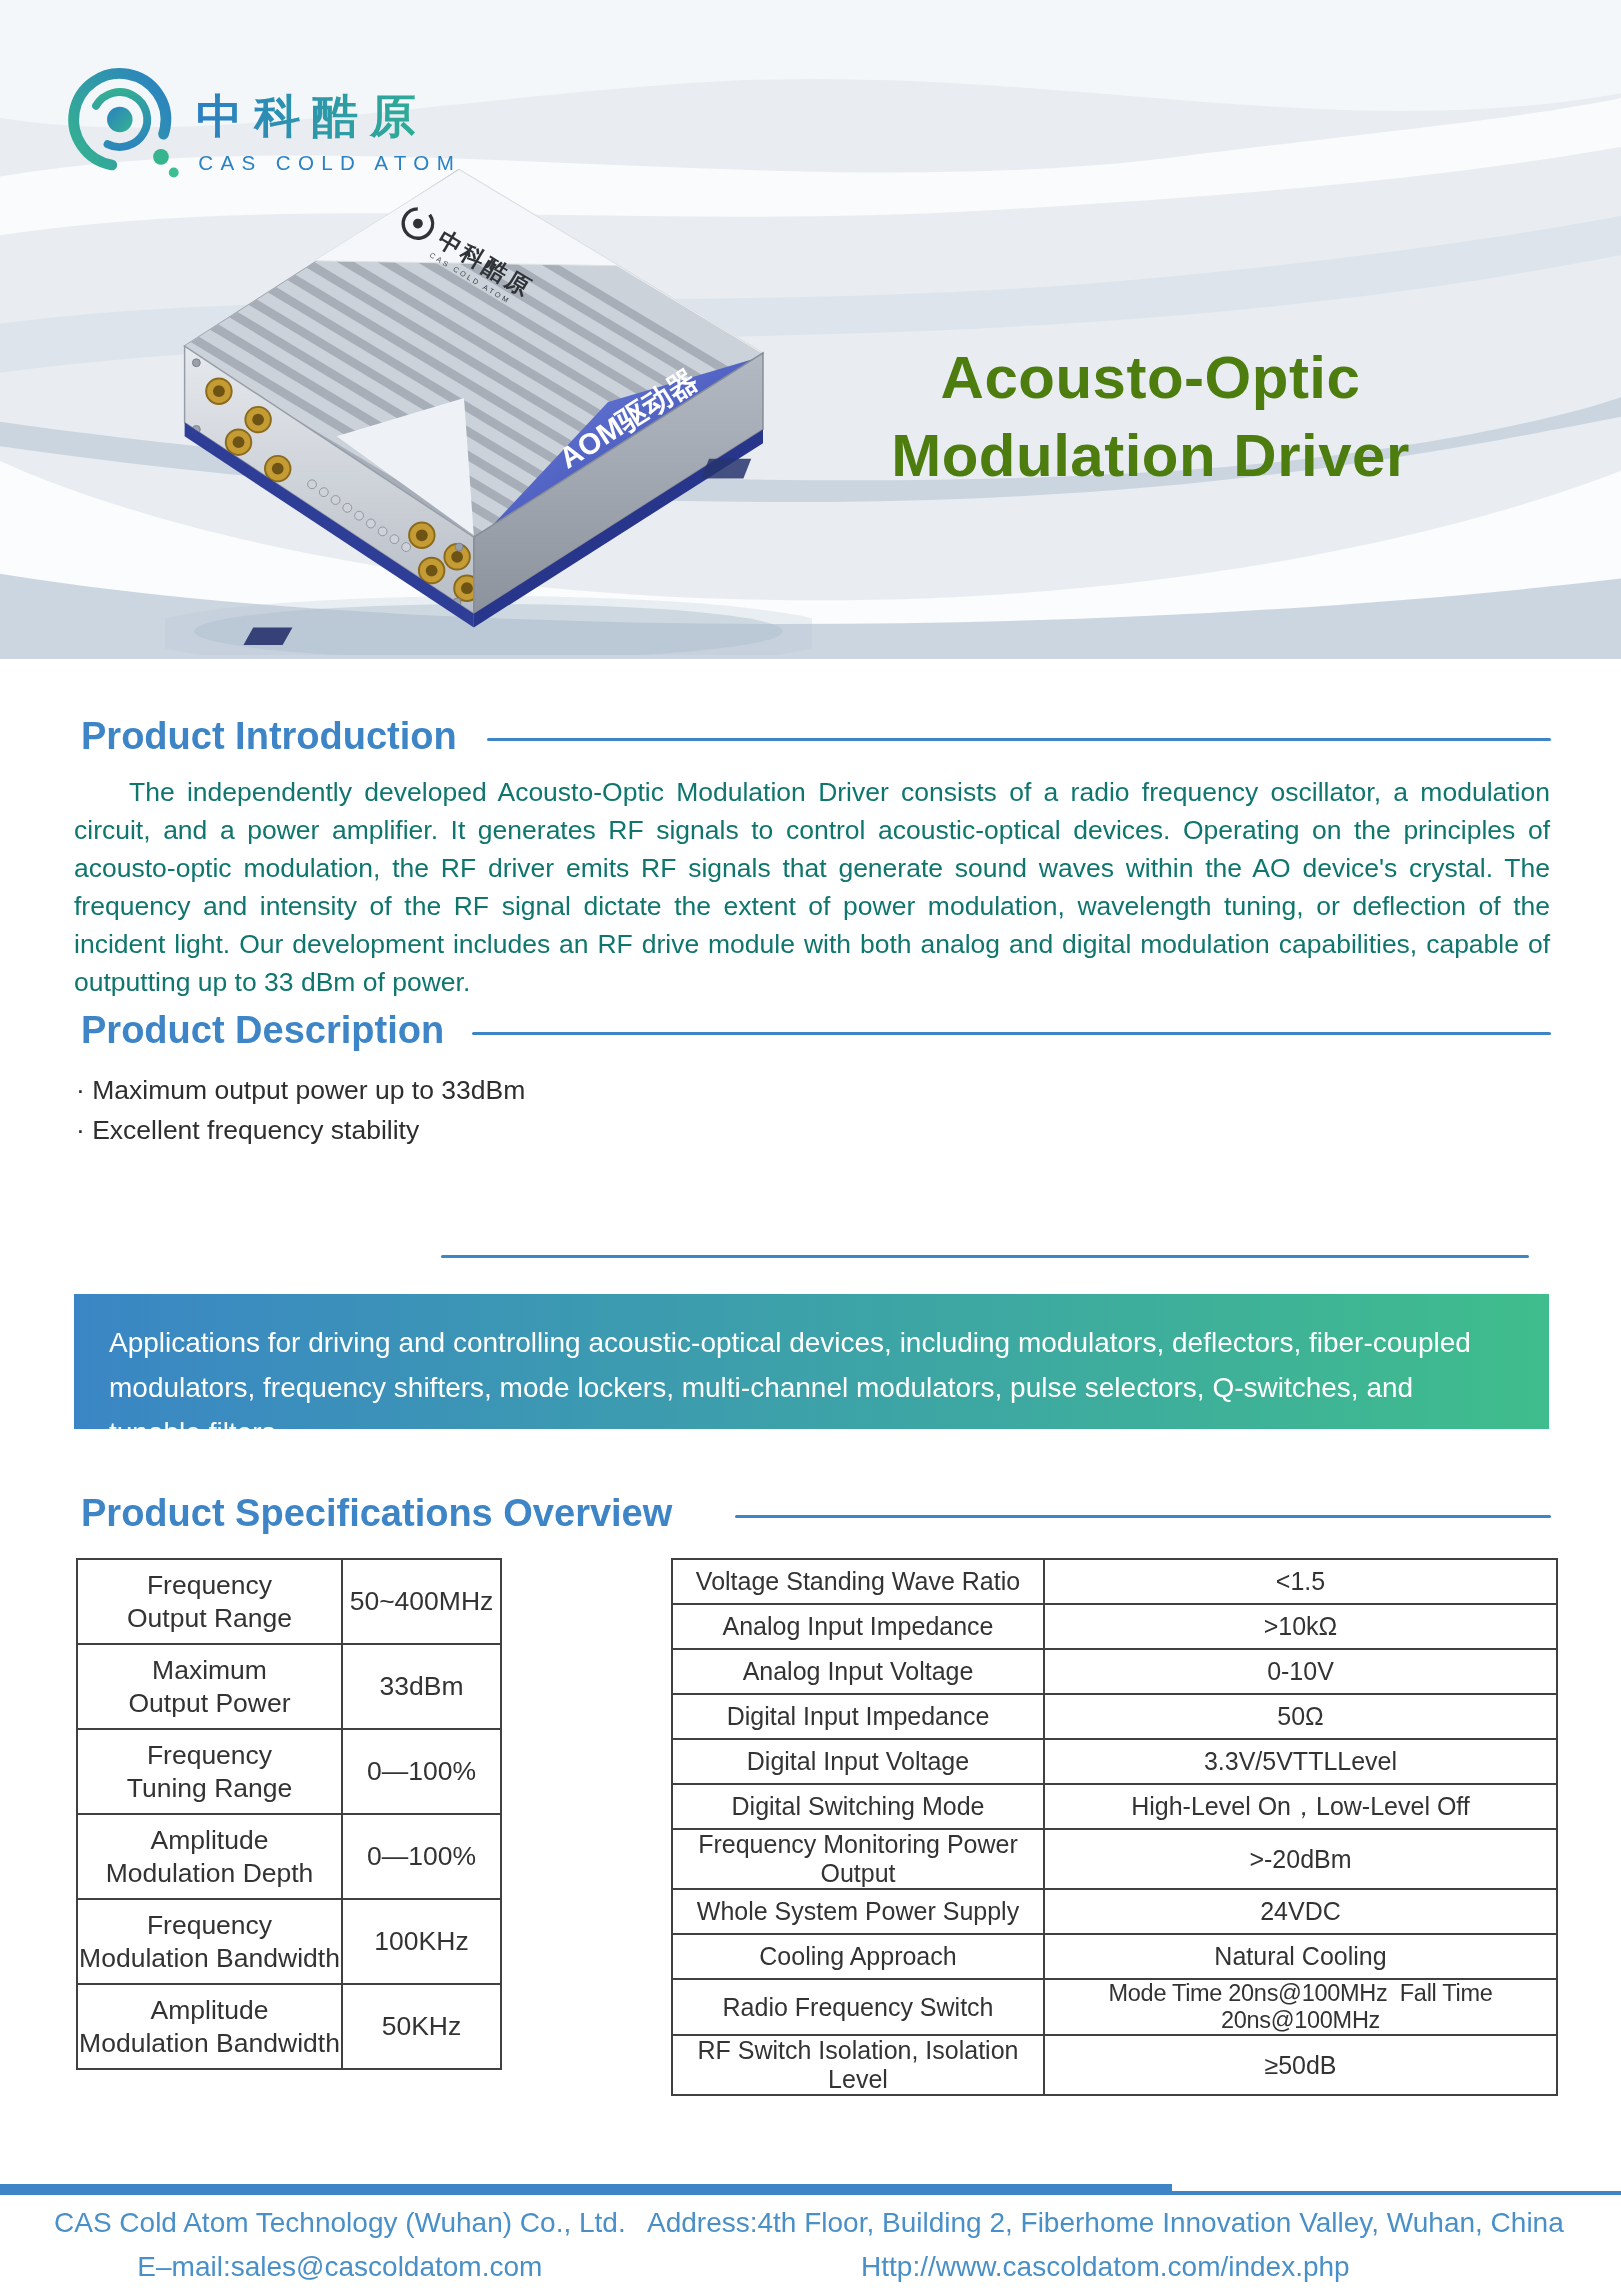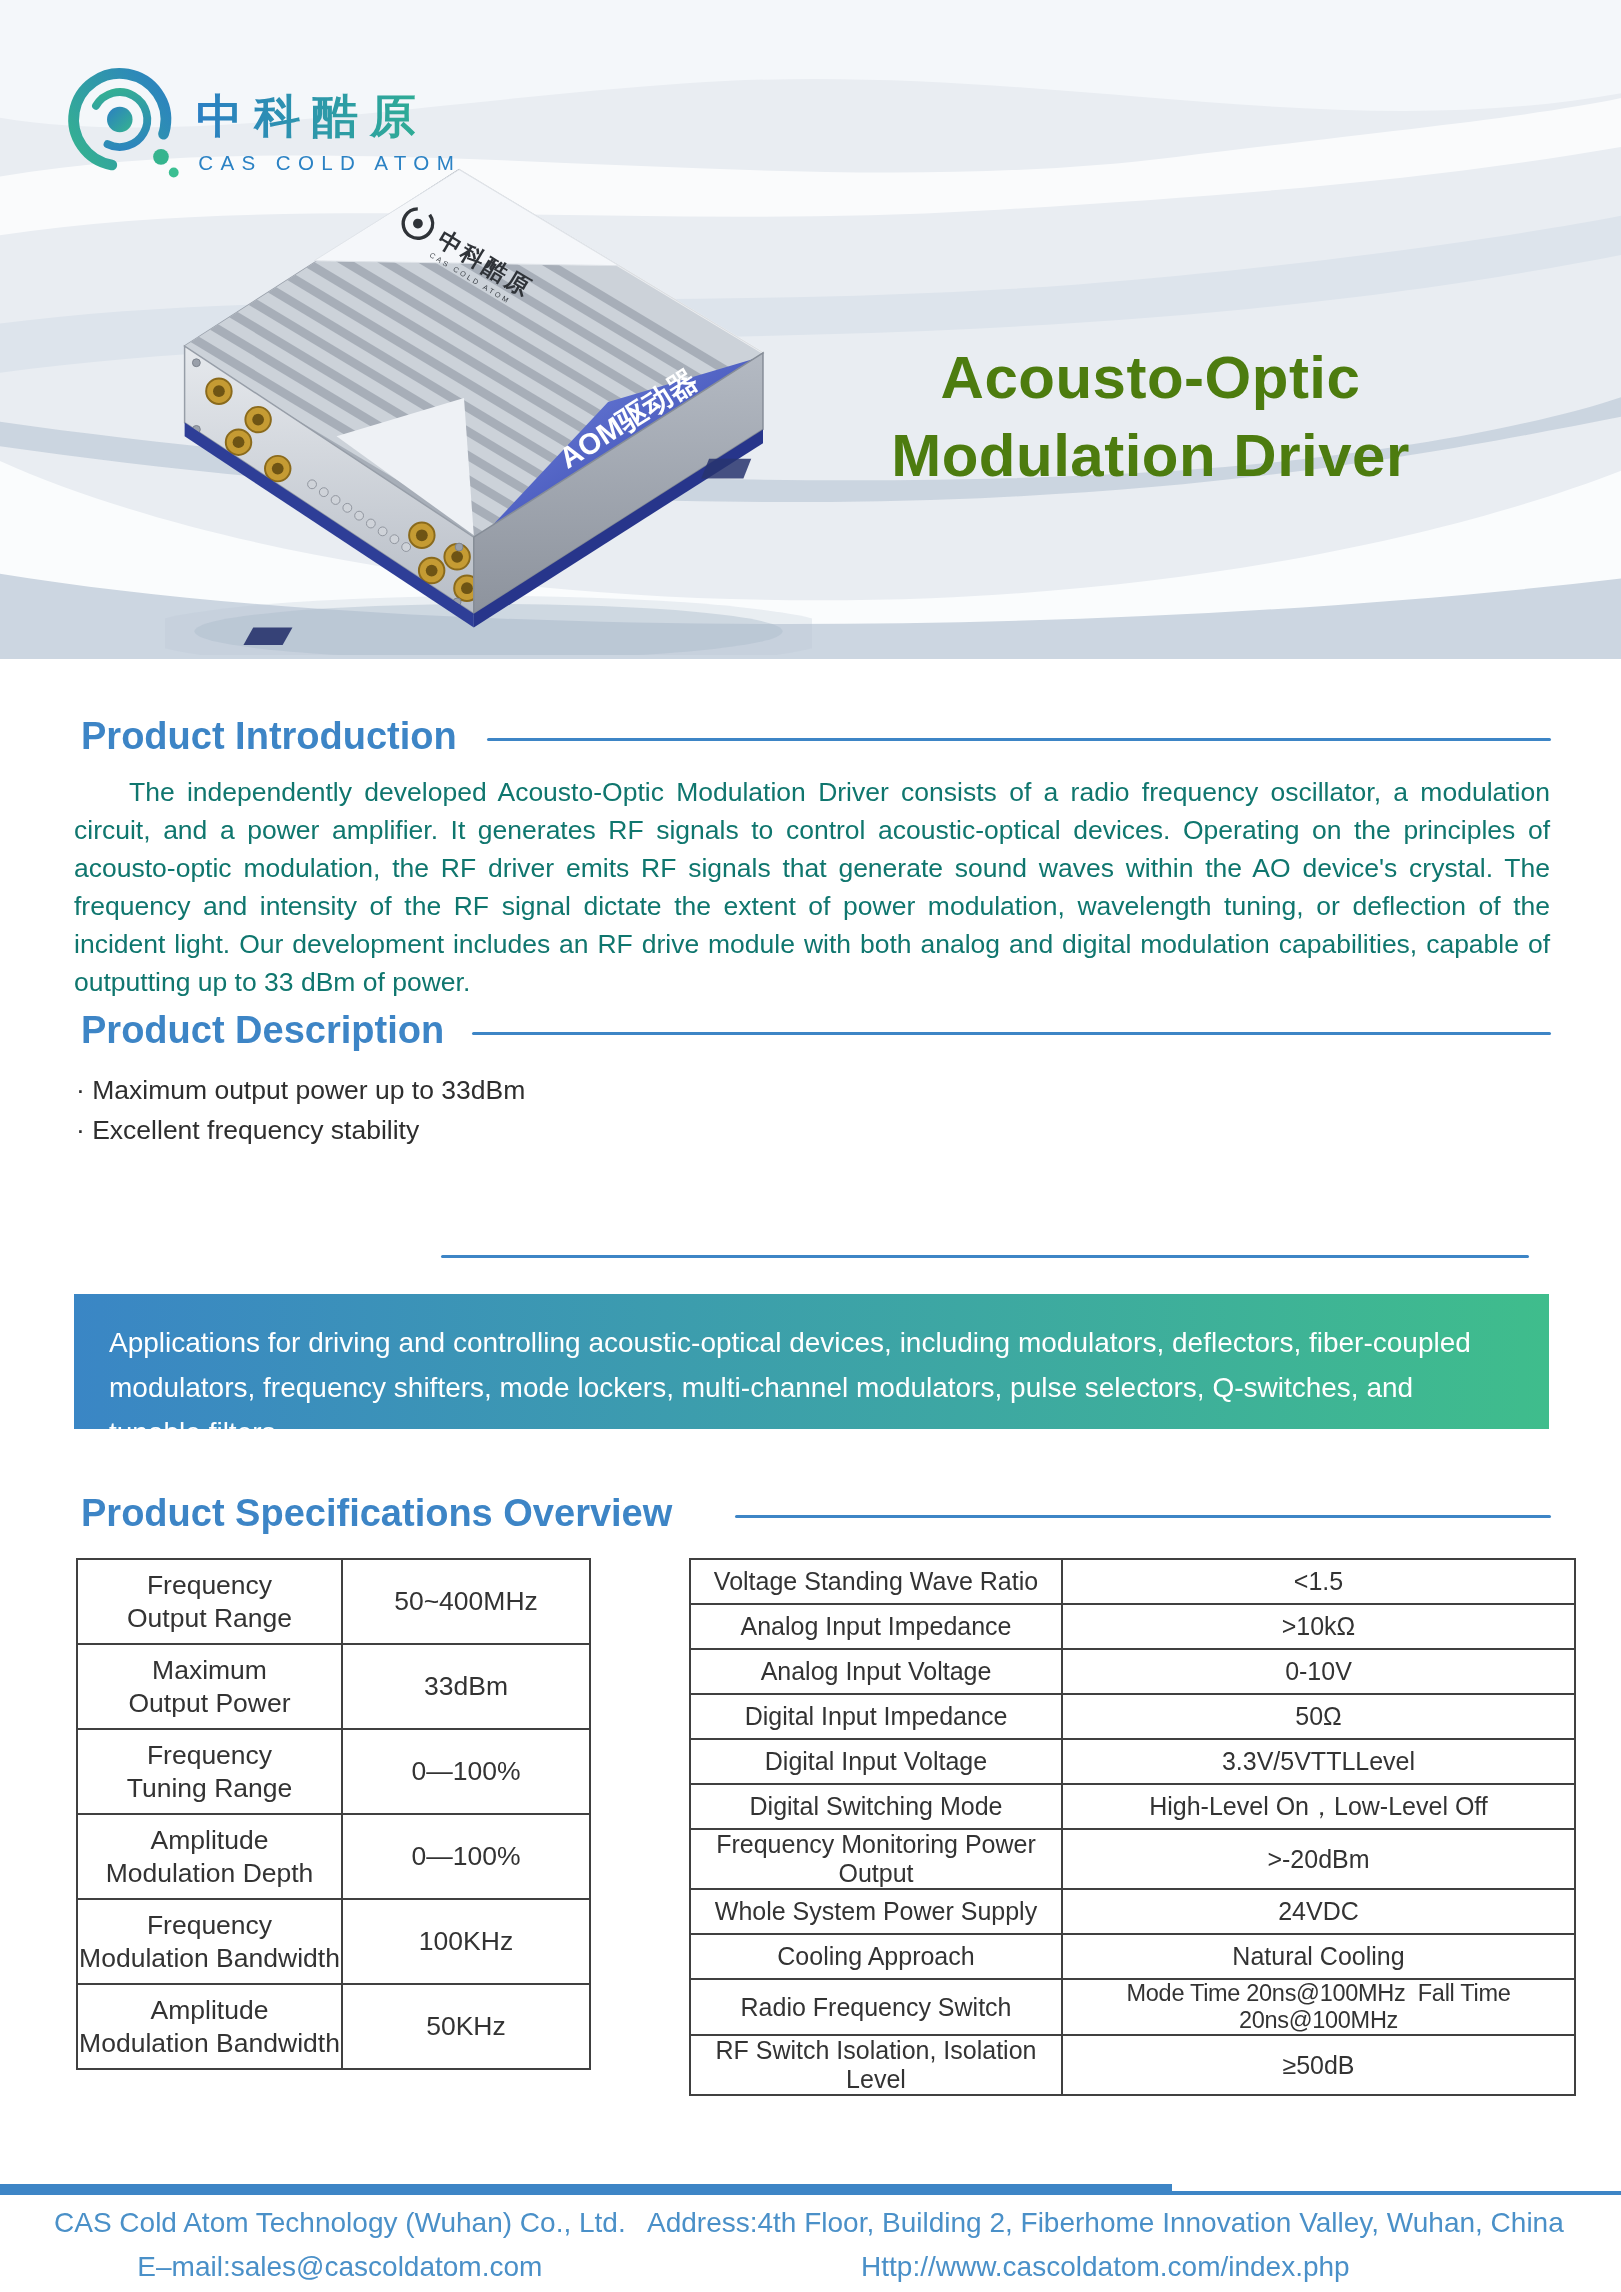--- a/index.html
+++ b/index.html
@@ -33,25 +33,25 @@
   #app-rule{left:441px;top:1255px;width:1088px;}
   .banner{position:absolute;left:74px;top:1294px;width:1475px;height:135px;box-sizing:border-box;
       padding:25.5px 69px 0 35px;color:#ffffff;font-size:28px;line-height:45px;}
 
   #specs-heading{left:81px;top:1492px;}
   #specs-rule{left:735px;top:1515px;width:816px;}
 
   
   .spec-table{position:absolute;border-collapse:collapse;table-layout:fixed;color:#333333;}
   .spec-table td{border:2px solid #404040;text-align:center;vertical-align:middle;padding:0;}
-  #left-table{left:76px;top:1558px;width:515px;font-size:26.5px;}
+  #left-table{left:76px;top:1558px;width:426px;font-size:26.5px;}
   #left-table td{height:83px;}
   #left-table .c1{width:263px;}
   #left-table .label-line{line-height:33px;}
-  #right-table{left:689px;top:1558px;width:887px;font-size:25px;}
+  #right-table{left:671px;top:1558px;width:887px;font-size:25px;}
   #right-table td{height:43px;}
   #right-table .c1{width:370px;}
   .pre{white-space:pre-wrap;}
   .tight{font-size:23.5px;letter-spacing:-0.3px;}
 
   
   .footer-bar{position:absolute;left:0;top:2184px;width:1172px;height:10.8px;background:#3d85c6;}
   .footer-bar-thin{position:absolute;left:1172px;top:2191px;width:449px;height:3.9px;background:#3d85c6;}
   .footer-col{position:absolute;top:2201px;font-size:28px;line-height:44px;color:#4a90c8;white-space:nowrap;text-align:center;}
   #footer-left{left:54px;}

